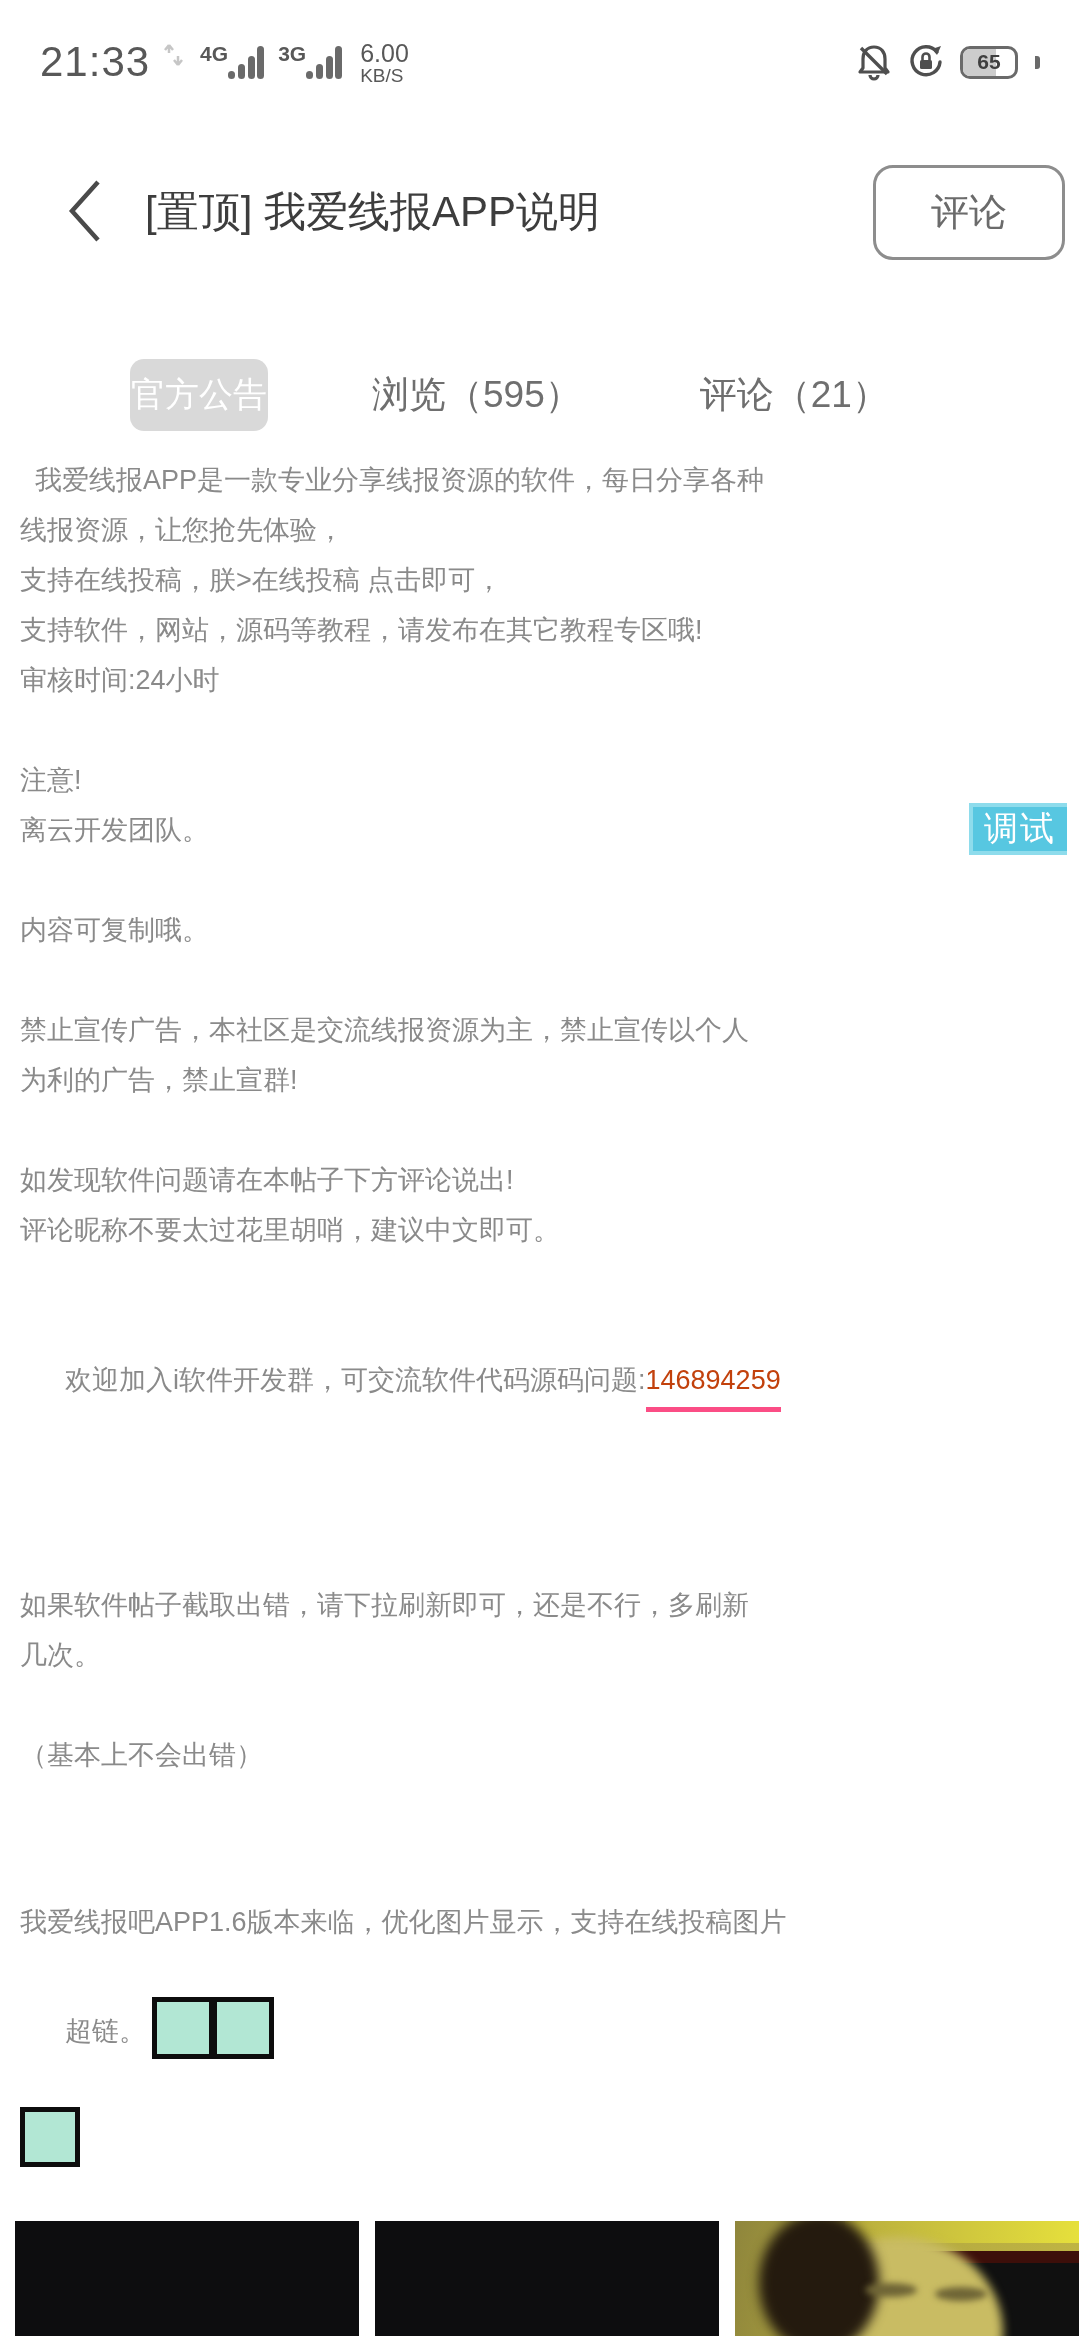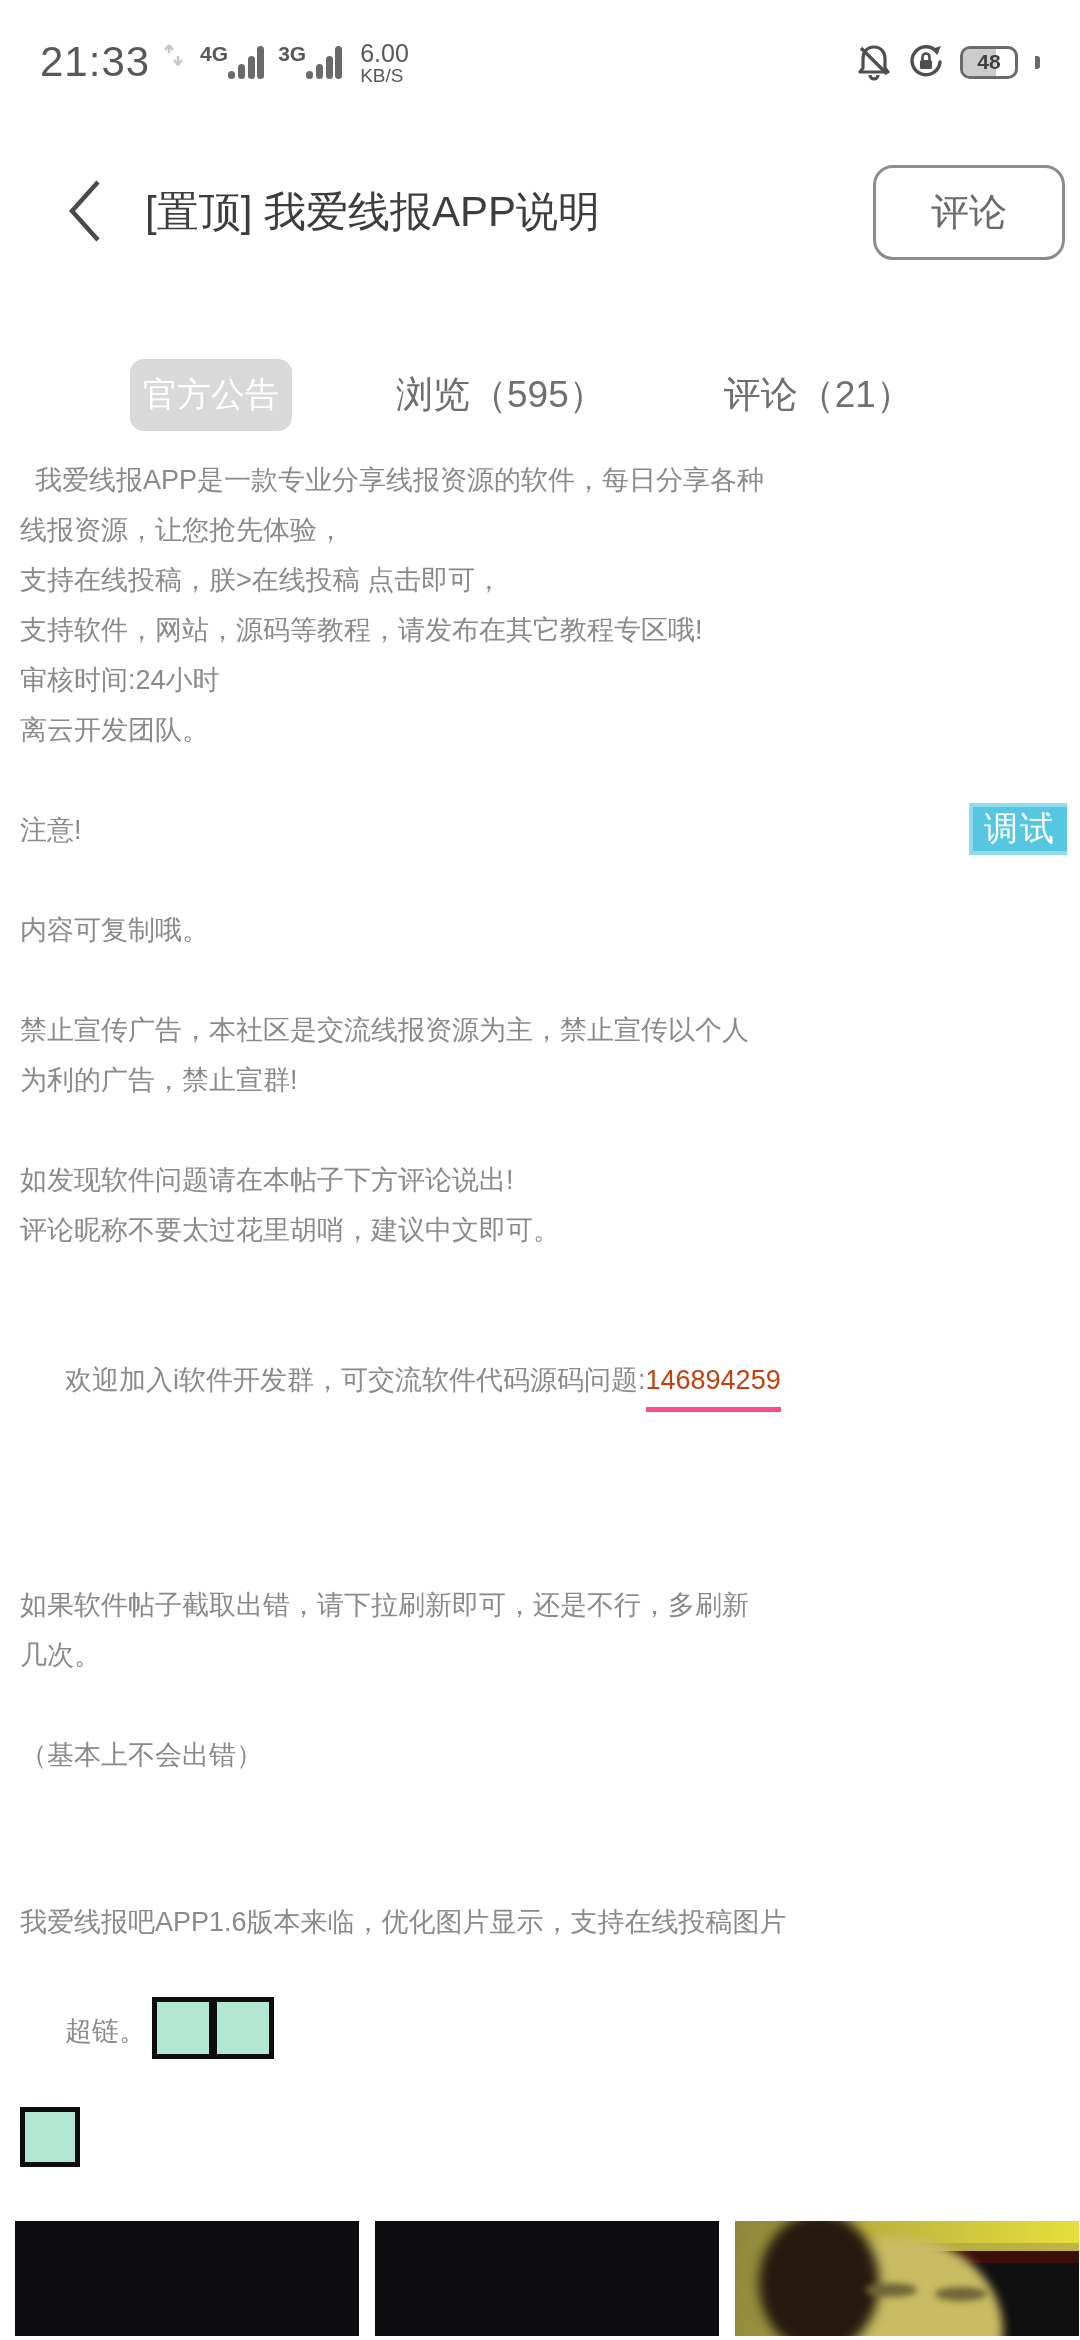--- a/index.html
+++ b/index.html
@@ -38,21 +38,21 @@
   .comment-btn {
     position:absolute; right:15px; top:5px; width:192px; height:95px;
     border:3px solid #8d8d8d; border-radius:20px; background:#fff;
     font-size:38px; color:#6b6b6b; cursor:pointer;
     font-family:inherit;
   }
 
   
   .meta-row { position:absolute; top:362px; left:0; width:100%; height:66px; display:flex; align-items:center; }
   .badge { margin-left:130px; background:#d9d9d9; color:#ffffff; font-size:34px;
-    padding:13px 13px; border-radius:14px; }
+    padding:13px 1px; border-radius:14px; }
   .meta-views { margin-left:104px; font-size:37px; color:#6f6f6f; }
   .meta-comments { margin-left:118px; font-size:37px; color:#6f6f6f; }
 
   
   .debug-btn {
     position:absolute; top:803px; right:13px; width:98px; height:52px;
     background:#57c7e1; border:4px solid #8edcec; border-right:none;
     color:#ffffff; font-size:34px; display:flex; align-items:center; justify-content:center;
     letter-spacing:2px; cursor:pointer; font-family:inherit;
   }
@@ -132,21 +132,21 @@
         <line x1="5" y1="5" x2="31" y2="31" stroke="#4f4f4f" stroke-width="3.4"></line>
       </svg>
       <svg width="38" height="38" viewBox="0 0 38 38">
         <path d="M30 9 A14 14 0 1 0 33 19" fill="none" stroke="#4f4f4f" stroke-width="3.4" stroke-linecap="round"></path>
         <path d="M34 3 L30 12 L25 6 Z" fill="#4f4f4f"></path>
         <rect x="13" y="17" width="12" height="9" rx="1.5" fill="#4f4f4f"></rect>
         <path d="M15.5 17 v-3 a3.5 3.5 0 0 1 7 0 v3" fill="none" stroke="#4f4f4f" stroke-width="2.6"></path>
       </svg>
       <span class="battery">
         <span class="battery-fill"></span>
-        <span class="battery-num">48</span>
+        <span class="battery-num">65</span>
       </span>
       <span class="battery-nub"></span>
     </div>
   </div>
 
   <div class="header">
     <button class="back-btn">
       <svg width="38" height="66" viewBox="0 0 38 66">
         <polyline points="32,4 6,33 32,62" fill="none" stroke="#4a4a4a" stroke-width="4.5"></polyline>
       </svg>
@@ -162,22 +162,22 @@
   </div>
 
   <button class="debug-btn">调试</button>
 
   <div class="content">
     <div class="line">  我爱线报APP是一款专业分享线报资源的软件，每日分享各种</div>
     <div class="line">线报资源，让您抢先体验，</div>
     <div class="line">支持在线投稿，朕&gt;在线投稿 点击即可，</div>
     <div class="line">支持软件，网站，源码等教程，请发布在其它教程专区哦!</div>
     <div class="line">审核时间:24小时</div>
+    <div class="line mt50">注意!</div>
     <div class="line">离云开发团队。</div>
-    <div class="line mt50">注意!</div>
     <div class="line mt50">内容可复制哦。</div>
     <div class="line mt50">禁止宣传广告，本社区是交流线报资源为主，禁止宣传以个人</div>
     <div class="line">为利的广告，禁止宣群!</div>
     <div class="line mt50">如发现软件问题请在本帖子下方评论说出!</div>
     <div class="line">评论昵称不要太过花里胡哨，建议中文即可。</div>
     <div class="line mt50">
       <span>欢迎加入i软件开发群，可交流软件代码源码问题:</span><a href="#" class="qq-link">146894259</a>
     </div>
     <div class="line mt225">如果软件帖子截取出错，请下拉刷新即可，还是不行，多刷新</div>
     <div class="line">几次。</div>

